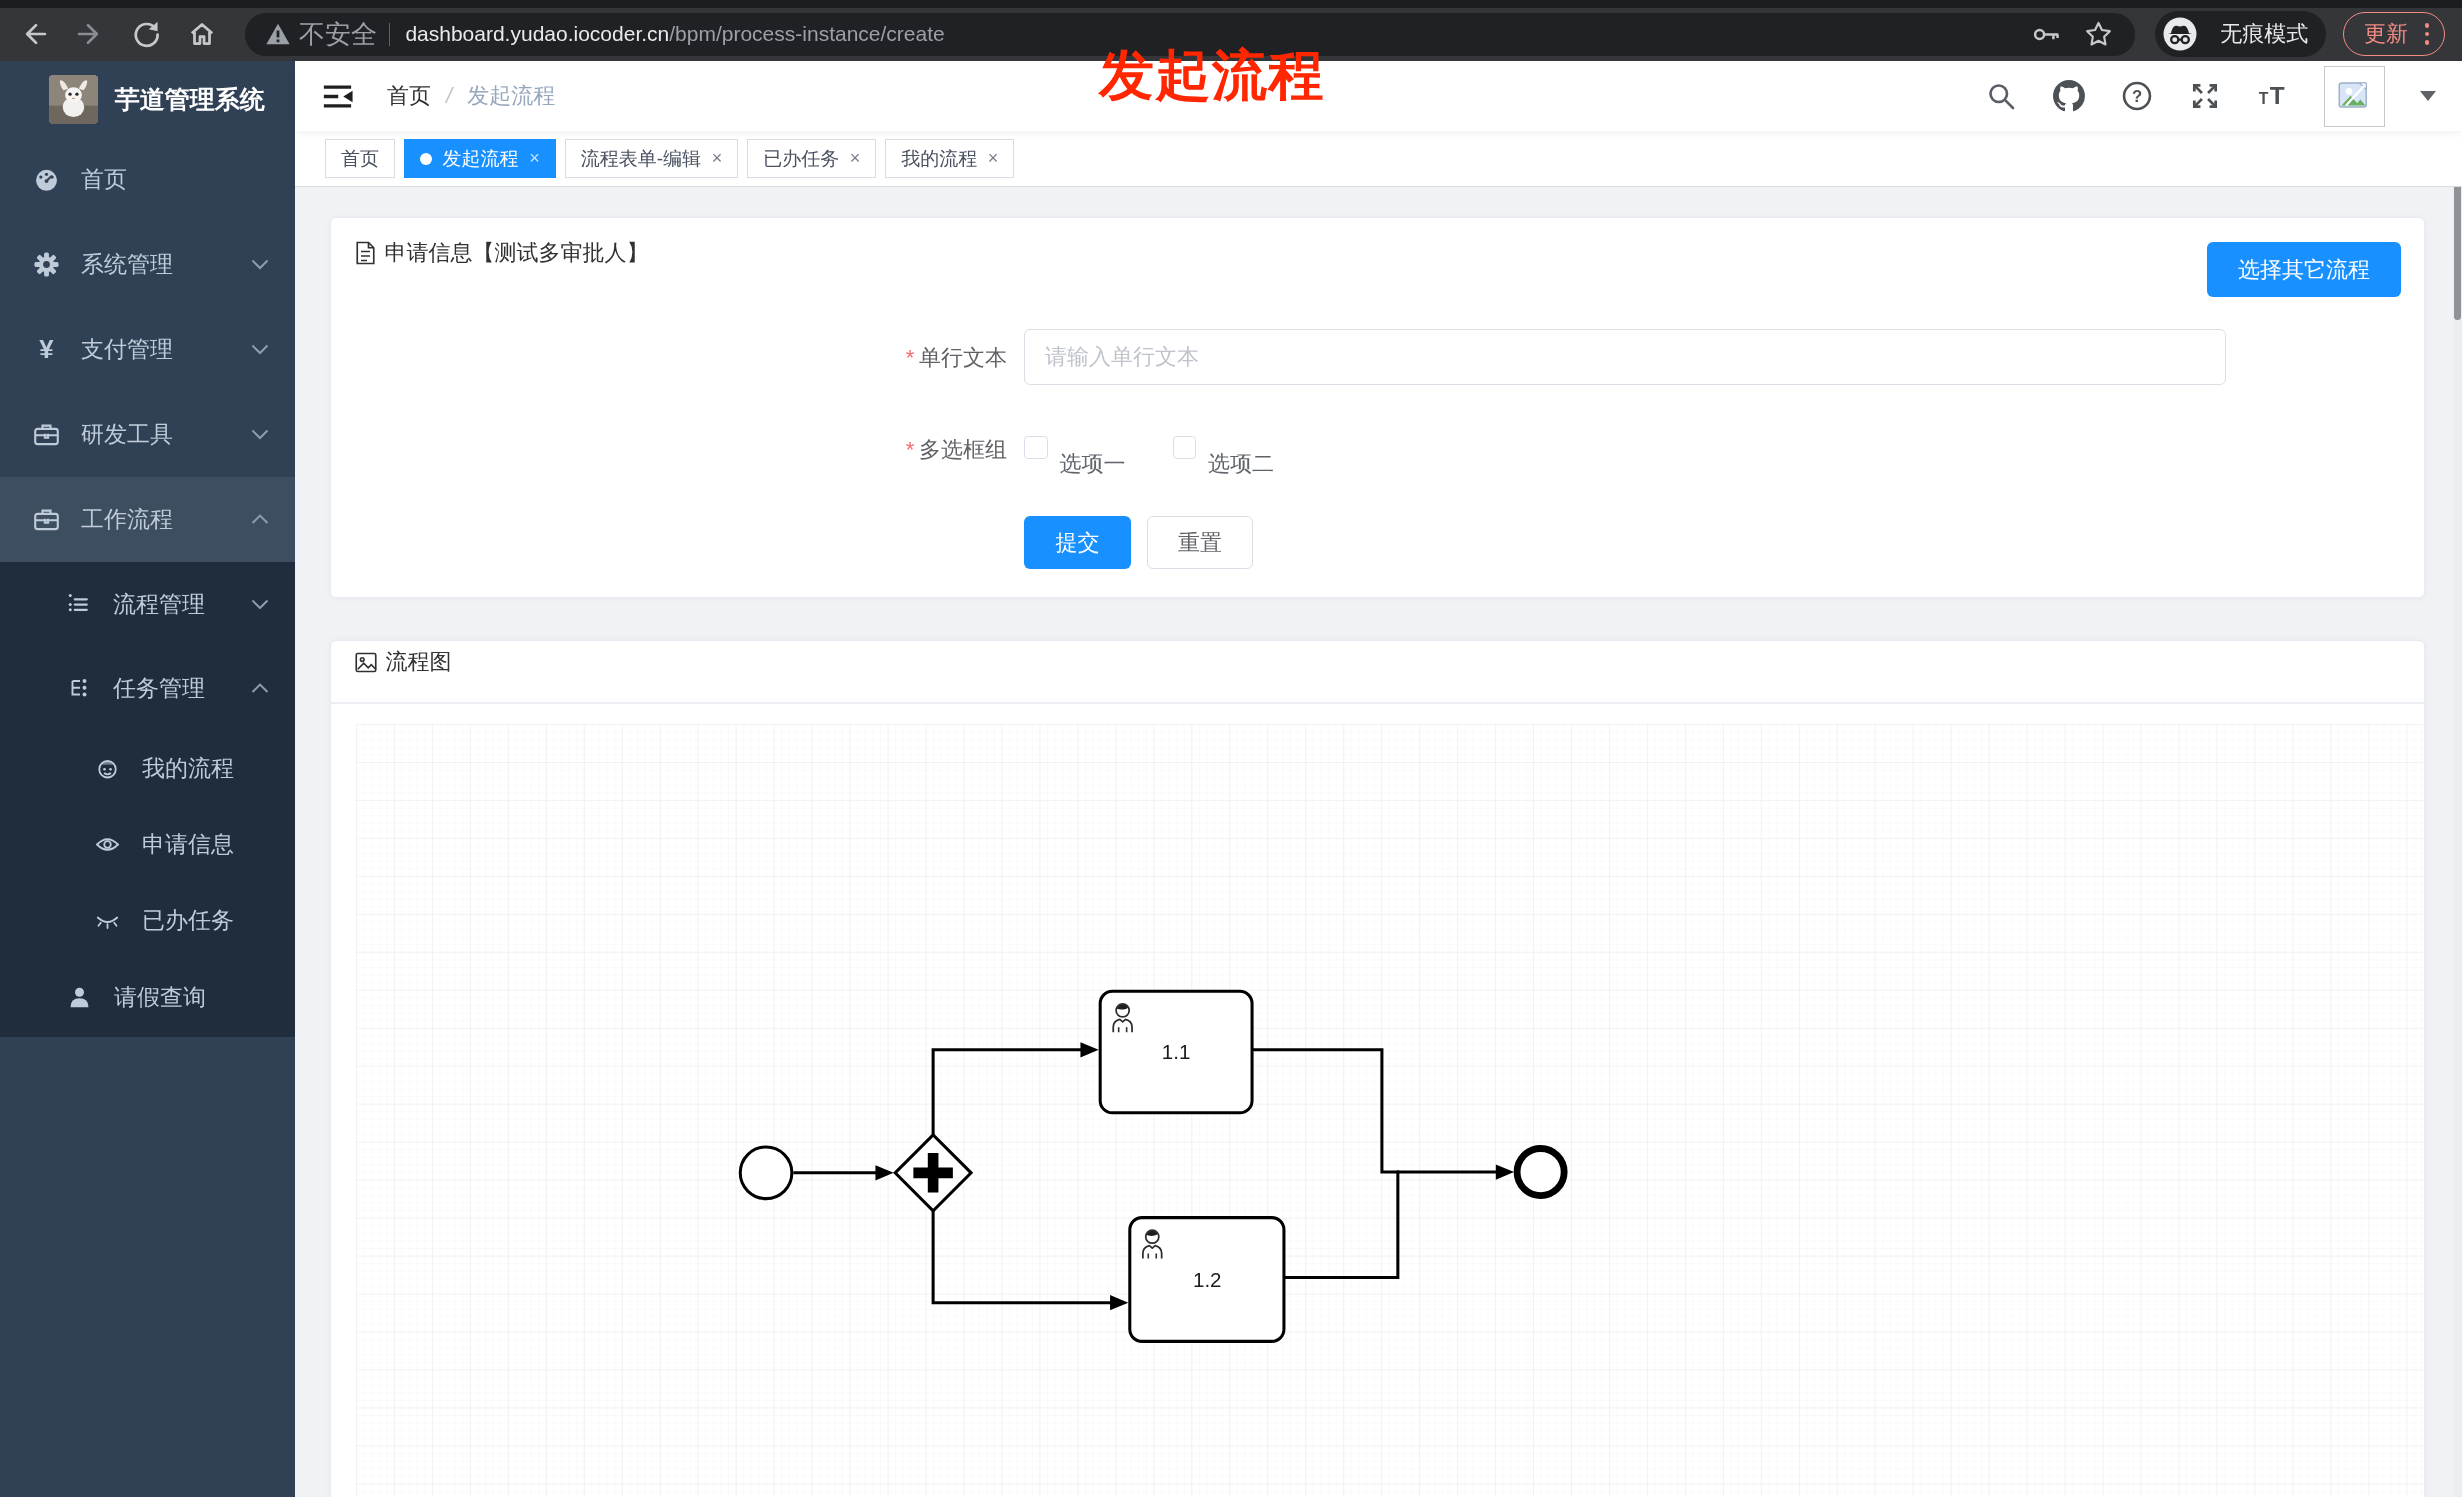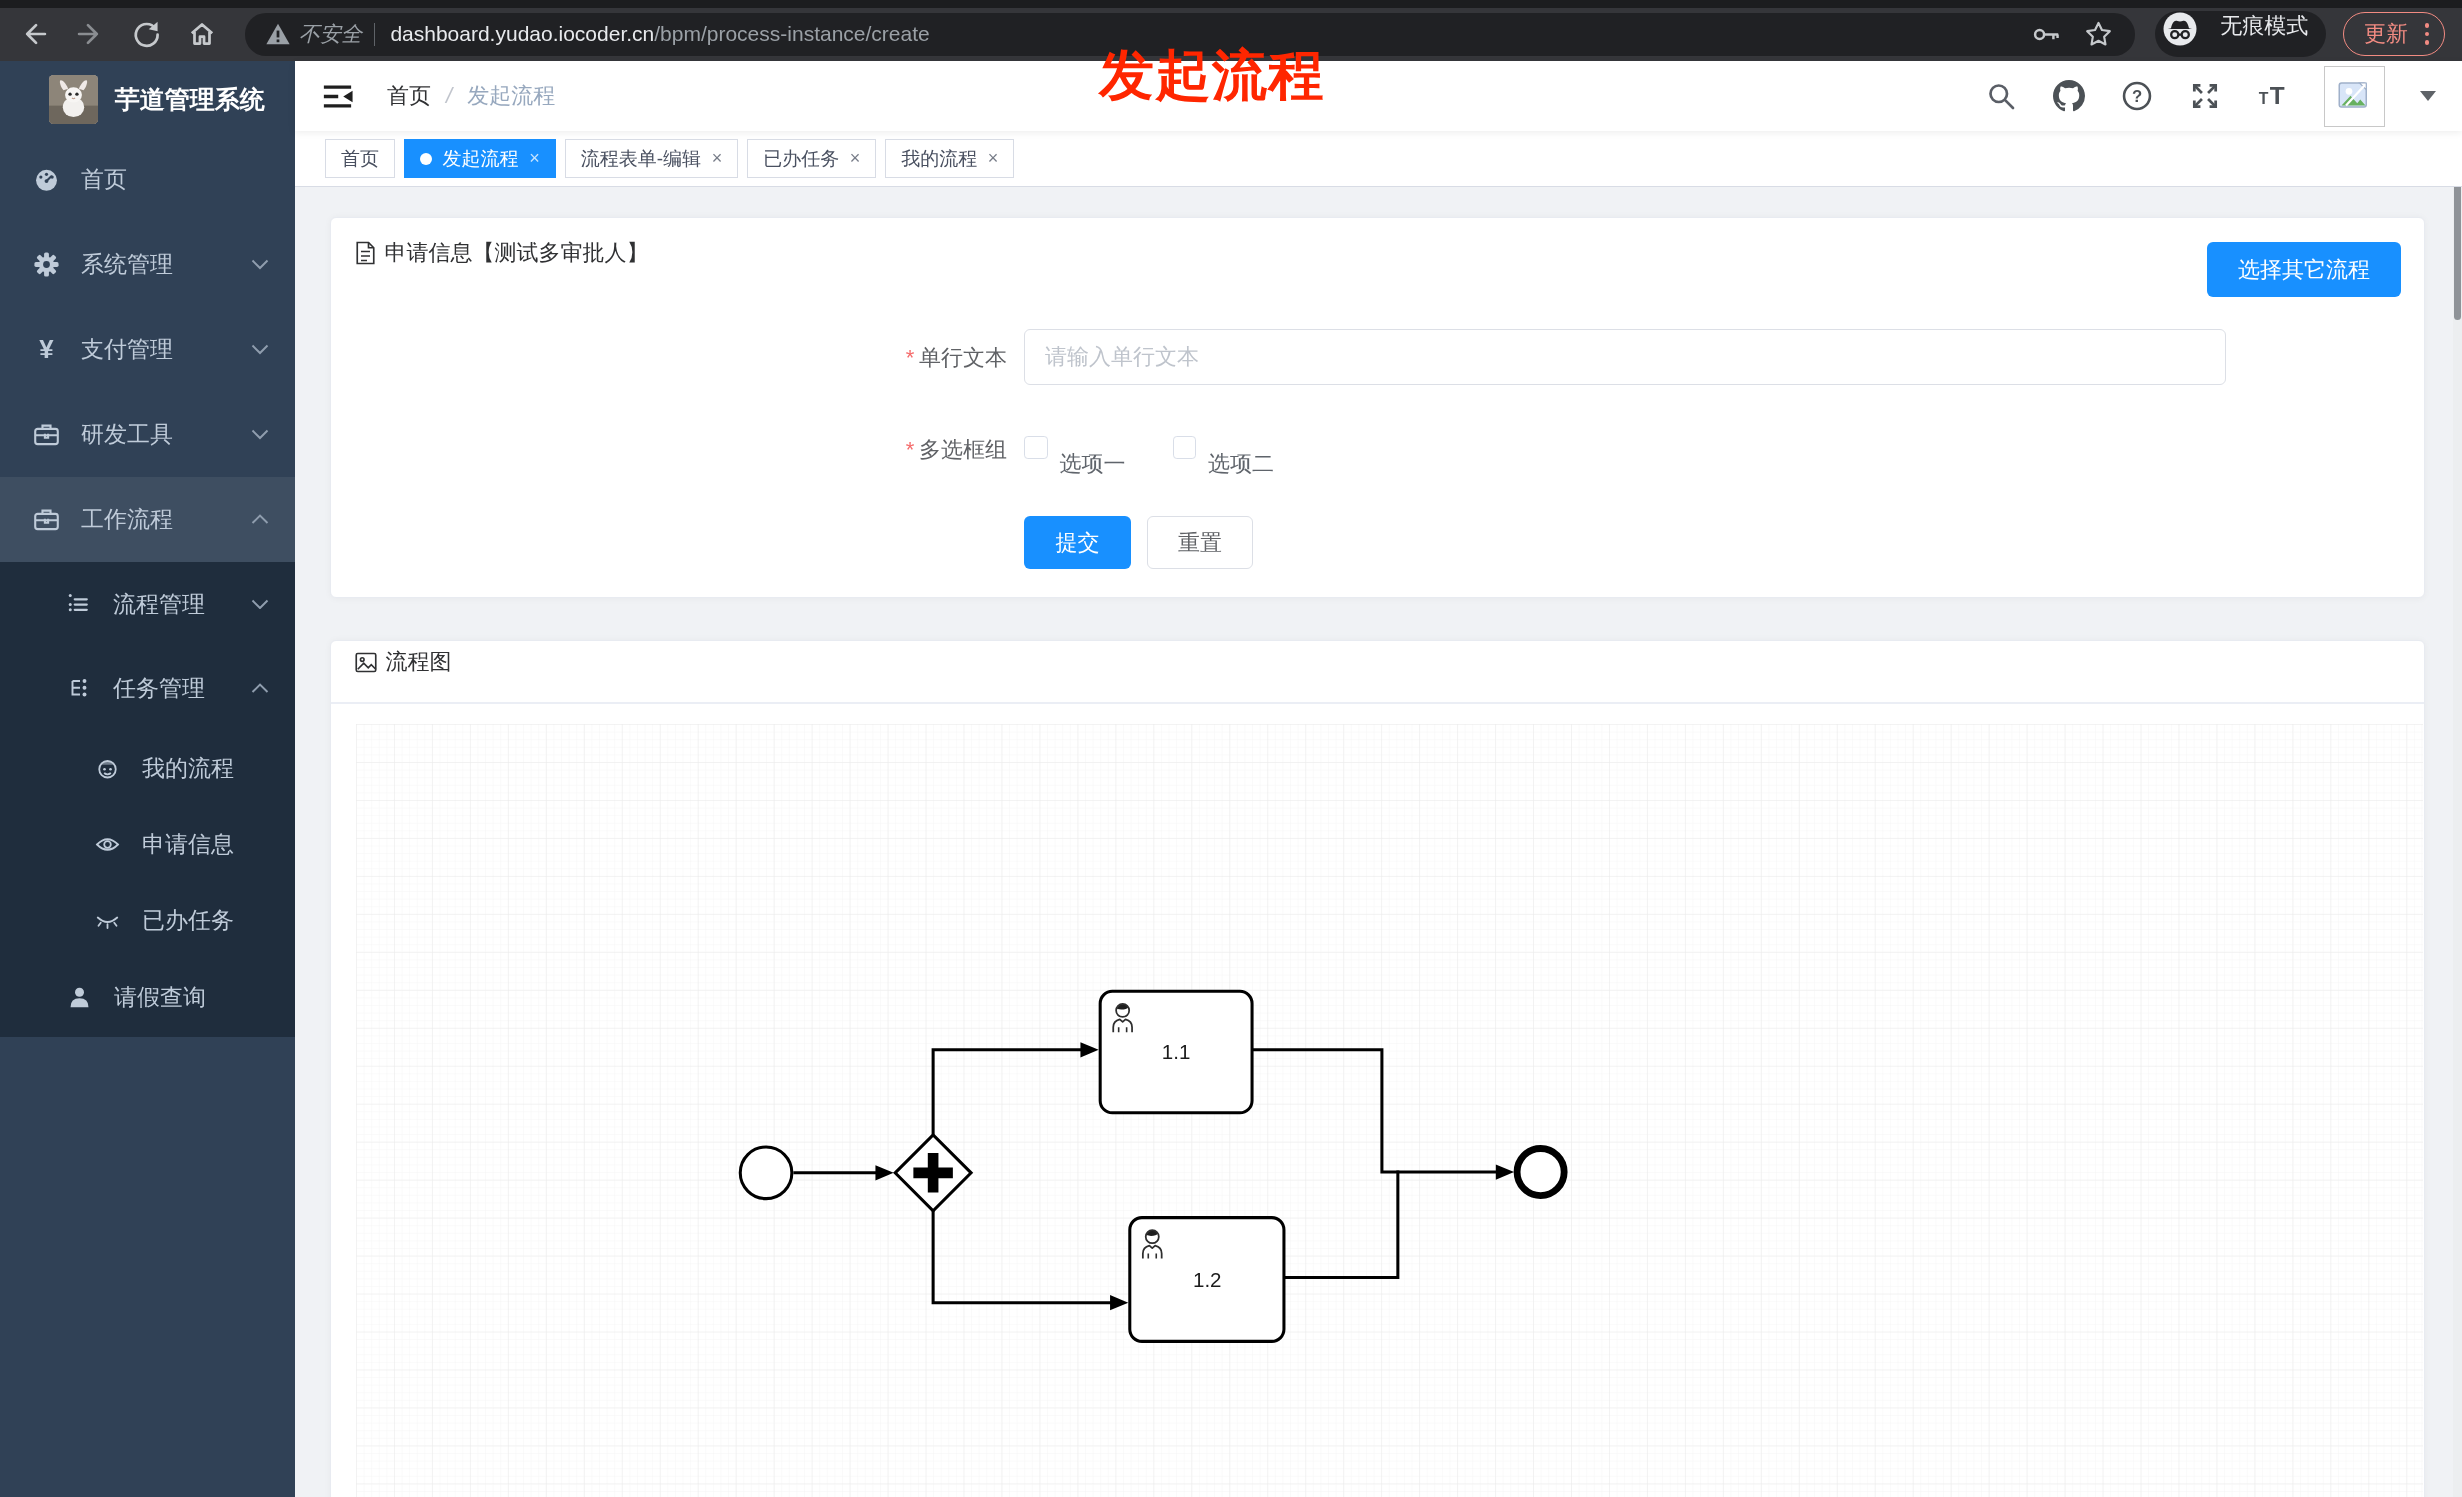--- a/index.html
+++ b/index.html
@@ -9,28 +9,28 @@
     font-family: "Liberation Sans", sans-serif;
     background: #fff; overflow: hidden;
   }
 
   
   .chrome { position:absolute; left:0; top:0; width:2462px; height:61px; background:#35363a; }
   .chrome-topstrip { position:absolute; left:0; top:0; width:100%; height:7.6px; background:#1c1d1f; }
   .chrome-row { position:absolute; left:0; top:7.6px; right:0; height:53px; display:flex; align-items:center; padding:0 16.7px; }
   .nav-ic { width:35px; height:35px; display:flex; align-items:center; justify-content:center; margin-right:21px; flex:0 0 auto; }
   .omnibox { flex:1; height:43px; background:#202124; border-radius:21px; display:flex; align-items:center; padding:0 20px; margin:0 20px 0 4.6px; color:#9aa0a6; min-width:0; }
-  .omni-sec { font-size:21px; color:#9aa0a6; margin:0 12px 0 7.6px; white-space:nowrap;font-style:italic; }
+  .omni-sec { font-size:26px; color:#9aa0a6; margin:0 12px 0 7.6px; white-space:nowrap; }
   .omni-div { width:1.5px; height:23px; background:#5f6368; margin-right:15px; }
   .omni-url { font-size:21px; white-space:nowrap; overflow:hidden; }
   .omni-url .domain { color:#e8eaed; }
   .omni-url .path { color:#9aa0a6; }
   .omni-spacer { flex:1; }
   .omni-right-ic { width:32px; height:32px; display:flex; align-items:center; justify-content:center; margin-left:20px; flex:0 0 auto;}
-  .incog-pill { height:46px; background:#202124; border-radius:23px; display:flex; gap:22px; padding:0 18px 0 7.6px; flex:0 0 auto; }
+  .incog-pill { height:46px; background:#202124; border-radius:23px; display:flex; align-items:center; gap:22px; padding:0 18px 0 7.6px; flex:0 0 auto; }
   .incog-pill .txt { color:#e8eaed; font-size:22px; white-space:nowrap; }
   .update-pill { height:44px; border:1.9px solid #f28b82; border-radius:23px; display:flex; align-items:center; gap:16.7px; padding:0 15px 0 20px; margin-left:16.7px; flex:0 0 auto; }
   .update-pill .txt { color:#f28b82; font-size:22px; white-space:nowrap; }
   .vdots { display:flex; flex-direction:column; gap:3.8px; }
   .vdots i { width:4.6px; height:4.6px; border-radius:50%; background:#f28b82; }
 
   
   .red-note { position:absolute; left:1099px; top:39px; z-index:99; font-size:55px; font-weight:600; color:#ff2600; letter-spacing:1.5px; }
 
   

